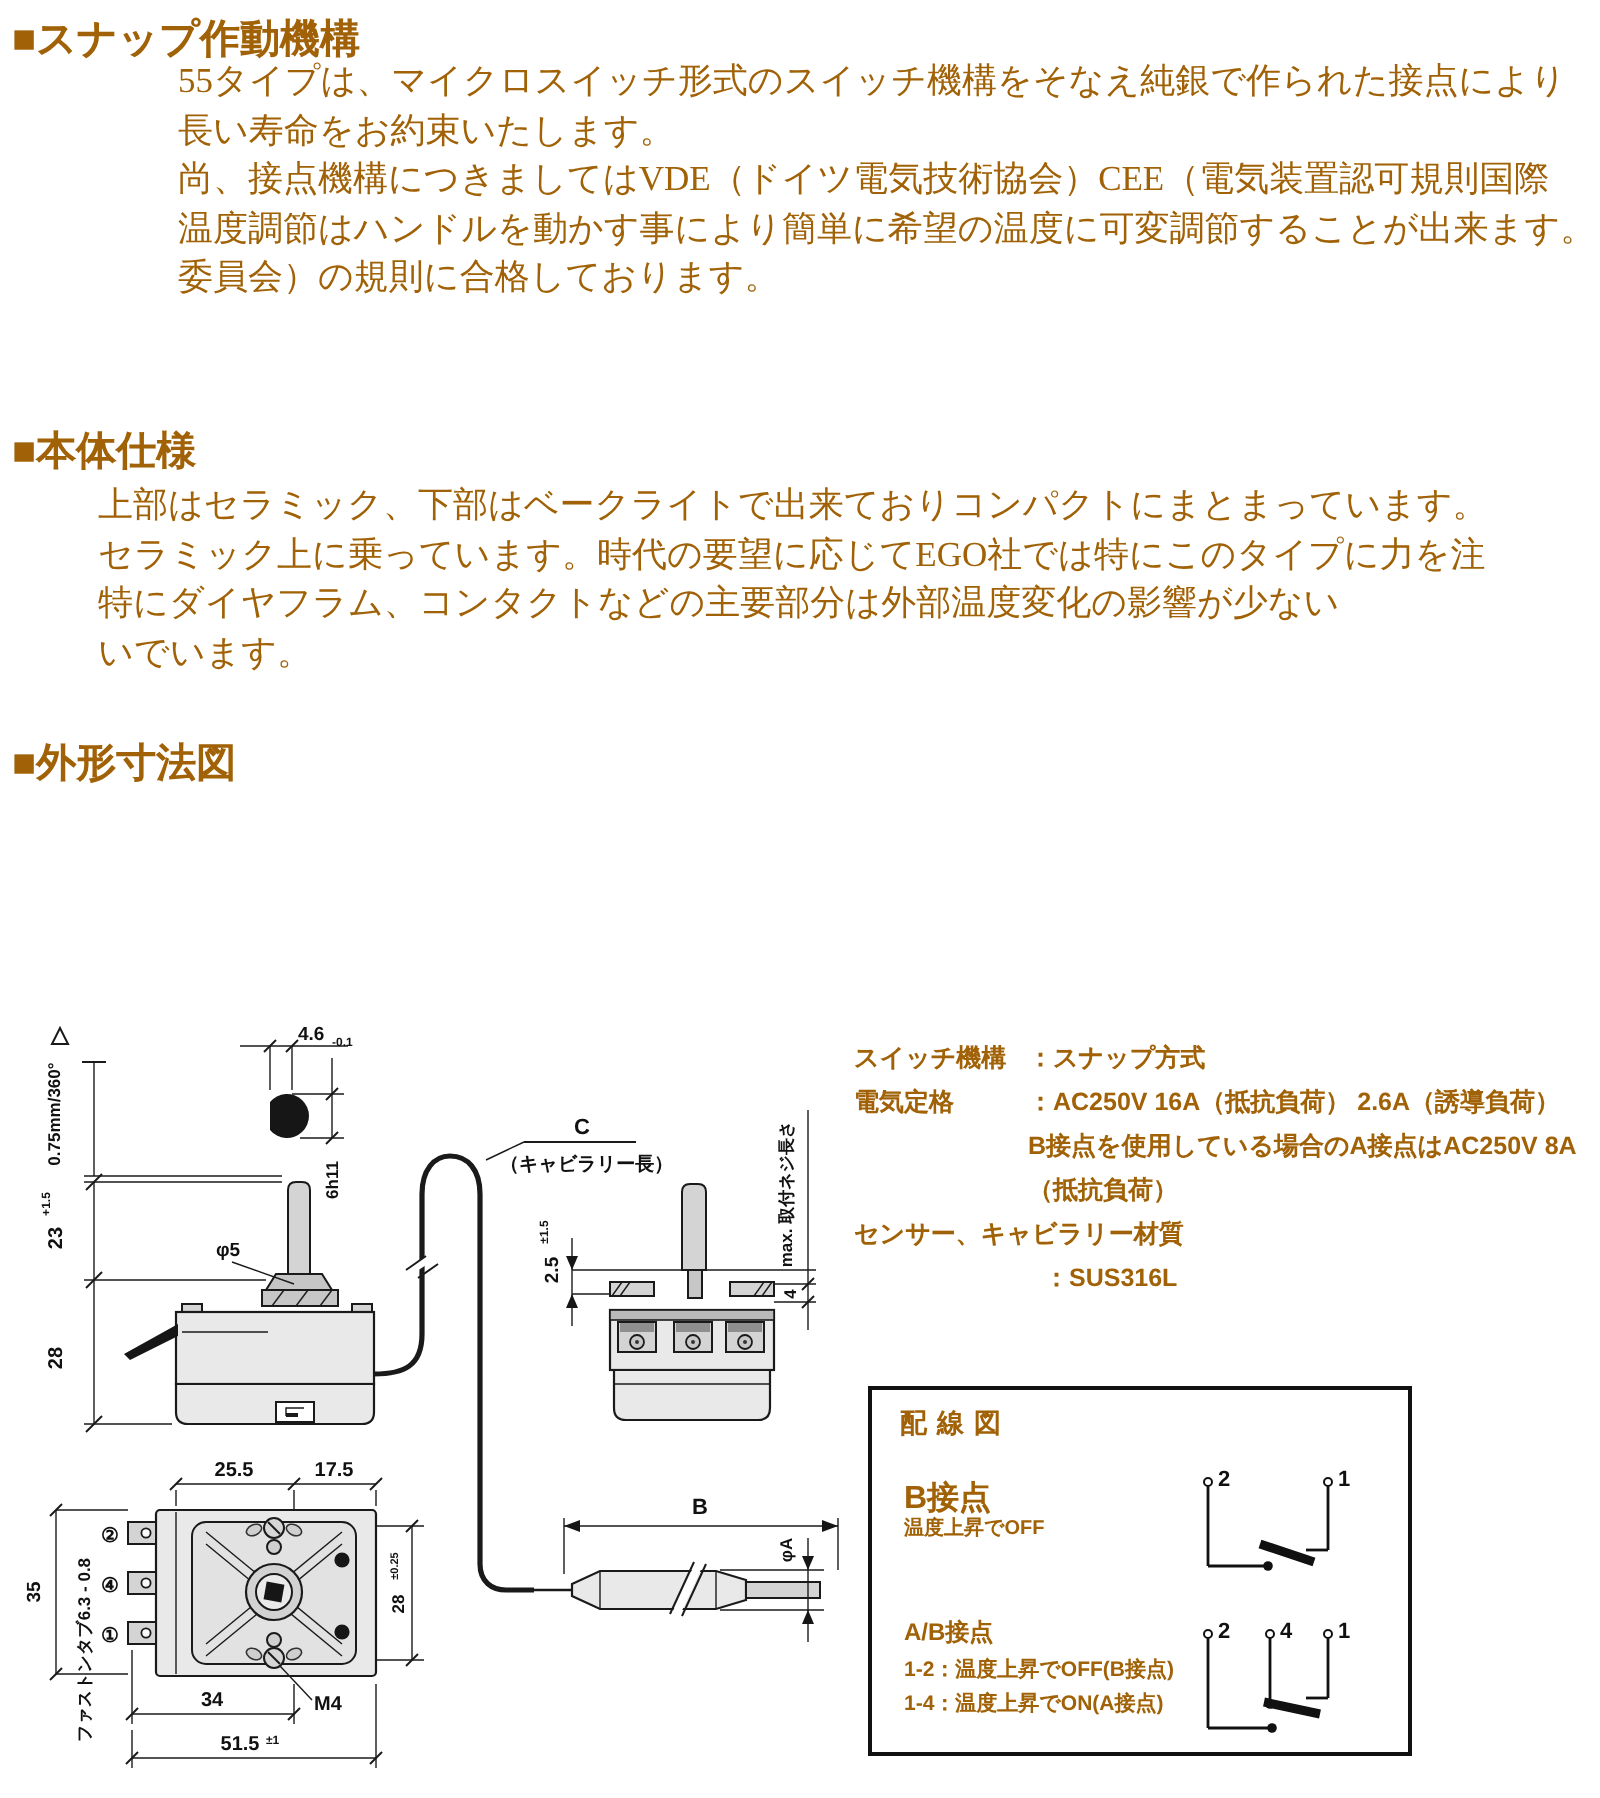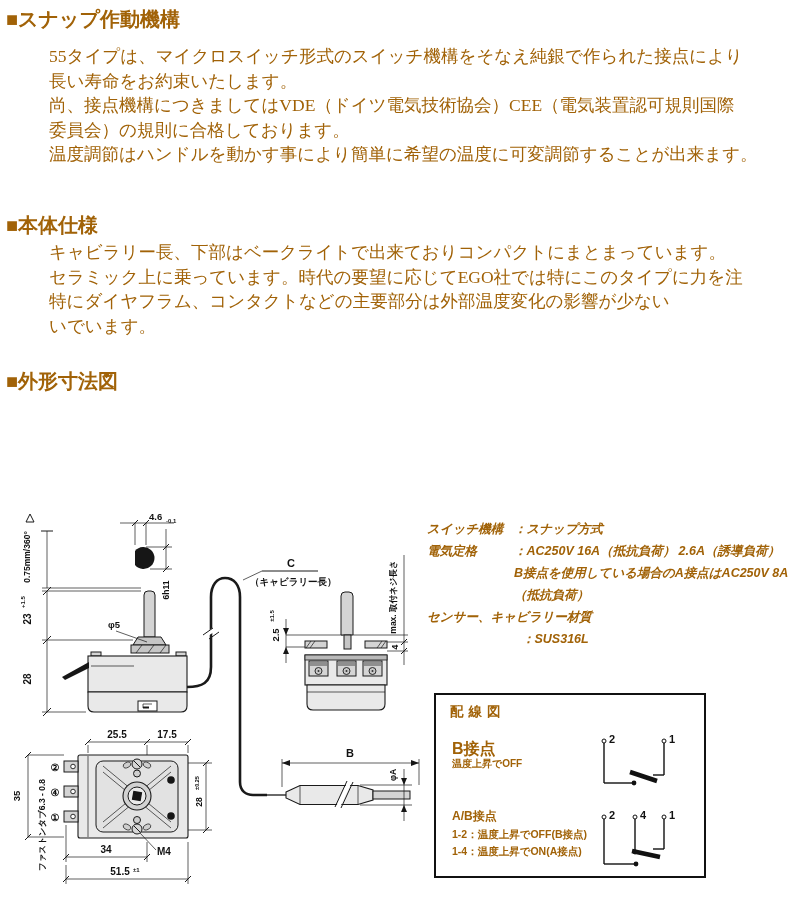--- a/index.html
+++ b/index.html
@@ -4,21 +4,21 @@
 <style>
   html,body{margin:0;padding:0;background:#fff;}
   .page{position:relative;width:800px;height:899px;background:#ffffff;color:#a16207;
         font-family:"Liberation Sans",sans-serif;overflow:hidden;}
   .sec-title{position:absolute;left:6px;margin:0;font-size:20px;font-weight:bold;
         font-family:"Liberation Sans",sans-serif;white-space:nowrap;}
   .para{position:absolute;left:49px;font-family:"Liberation Serif",serif;
         font-size:17.5px;line-height:24.6px;white-space:nowrap;}
   .specs{position:absolute;left:427px;top:518px;font-size:12.5px;font-weight:bold;
         line-height:22px;white-space:nowrap;}
-  .spec-row{display:flex;font-style:italic;}
+  .spec-row{display:flex;}
   .spec-label{width:87px;flex:none;}
   .v-indent-a{margin-left:0;}
   .v-indent-b{margin-left:8px;}
   .wiring-box{position:absolute;left:434px;top:693px;width:272px;height:185px;
         border:2px solid #111;box-sizing:border-box;}
   .wiring-title{position:absolute;left:14px;top:8px;font-size:13.5px;font-weight:bold;letter-spacing:5px;}
   .wb-b-label{position:absolute;left:16px;top:44px;font-size:16px;font-weight:bold;}
   .wb-b-desc{position:absolute;left:16px;top:62px;font-size:10px;font-weight:bold;}
   .wb-ab-label{position:absolute;left:16px;top:113px;font-size:12px;font-weight:bold;}
   .wb-ab-l1{position:absolute;left:16px;top:133px;font-size:10.5px;font-weight:bold;}
@@ -36,31 +36,31 @@
   svg .d11{font-size:11px;} svg .d6{font-size:6px;} svg .d55{font-size:5.5px;}
   svg .jp9{font-size:9.5px;} svg .jp85{font-size:8.5px;}
   svg .wtxt{font-size:11px;}
 </style>
 </head>
 <body>
 
 <div class="page">
 
   <h2 class="sec-title" style="top:6px;">■スナップ作動機構</h2>
-  <div class="para" style="top:44px;">
+  <div class="para" style="top:28px;margin-left:40px;">
     <div>55タイプは、マイクロスイッチ形式のスイッチ機構をそなえ純銀で作られた接点により</div>
     <div>長い寿命をお約束いたします。</div>
     <div>尚、接点機構につきましてはVDE（ドイツ電気技術協会）CEE（電気装置認可規則国際</div>
+    <div>温度調節はハンドルを動かす事により簡単に希望の温度に可変調節することが出来ます。</div>
     <div>委員会）の規則に合格しております。</div>
-    <div>温度調節はハンドルを動かす事により簡単に希望の温度に可変調節することが出来ます。</div>
   </div>
 
   <h2 class="sec-title" style="top:212px;text-align:center;">■本体仕様</h2>
   <div class="para" style="top:240px;">
-    <div>キャビラリー長、下部はベークライトで出来ておりコンパクトにまとまっています。</div>
+    <div>上部はセラミック、下部はベークライトで出来ておりコンパクトにまとまっています。</div>
     <div>セラミック上に乗っています。時代の要望に応じてEGO社では特にこのタイプに力を注</div>
     <div>特にダイヤフラム、コンタクトなどの主要部分は外部温度変化の影響が少ない</div>
     <div>いでいます。</div>
   </div>
 
   <h2 class="sec-title" style="top:368px;">■外形寸法図</h2>
 
   <svg style="position:absolute;left:0;top:495px;" width="800" height="404" viewBox="0 0 800 404">
 
     <g>

